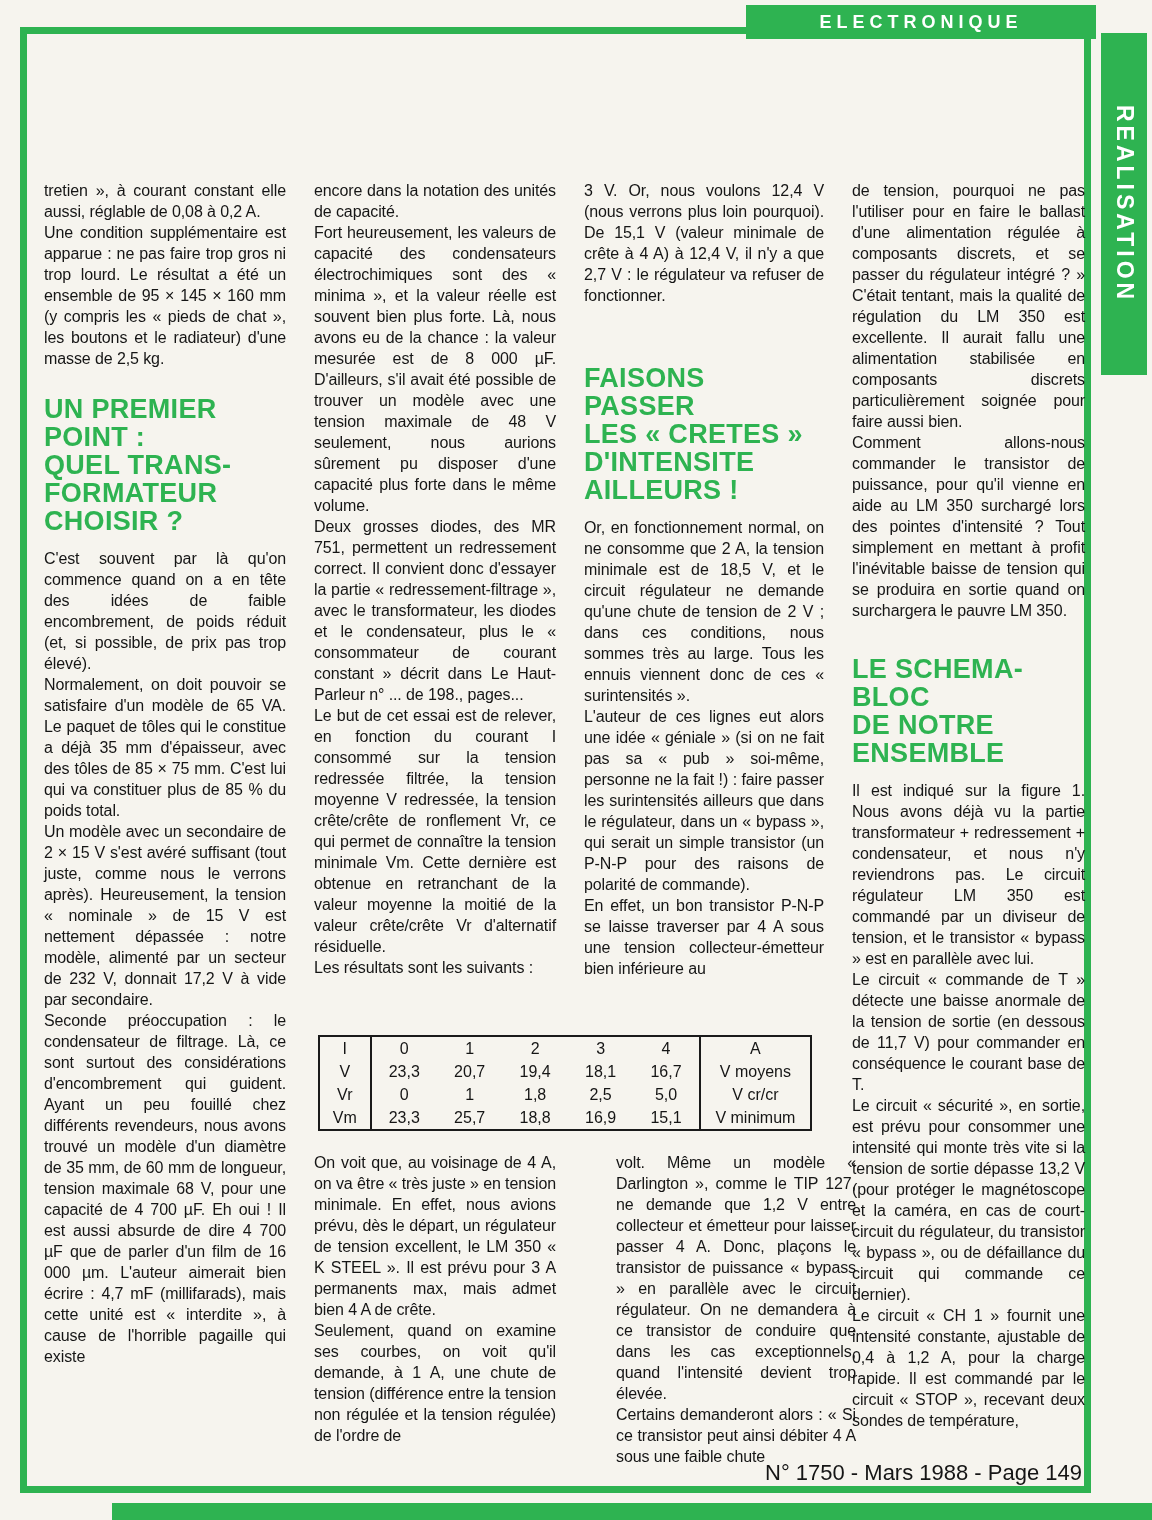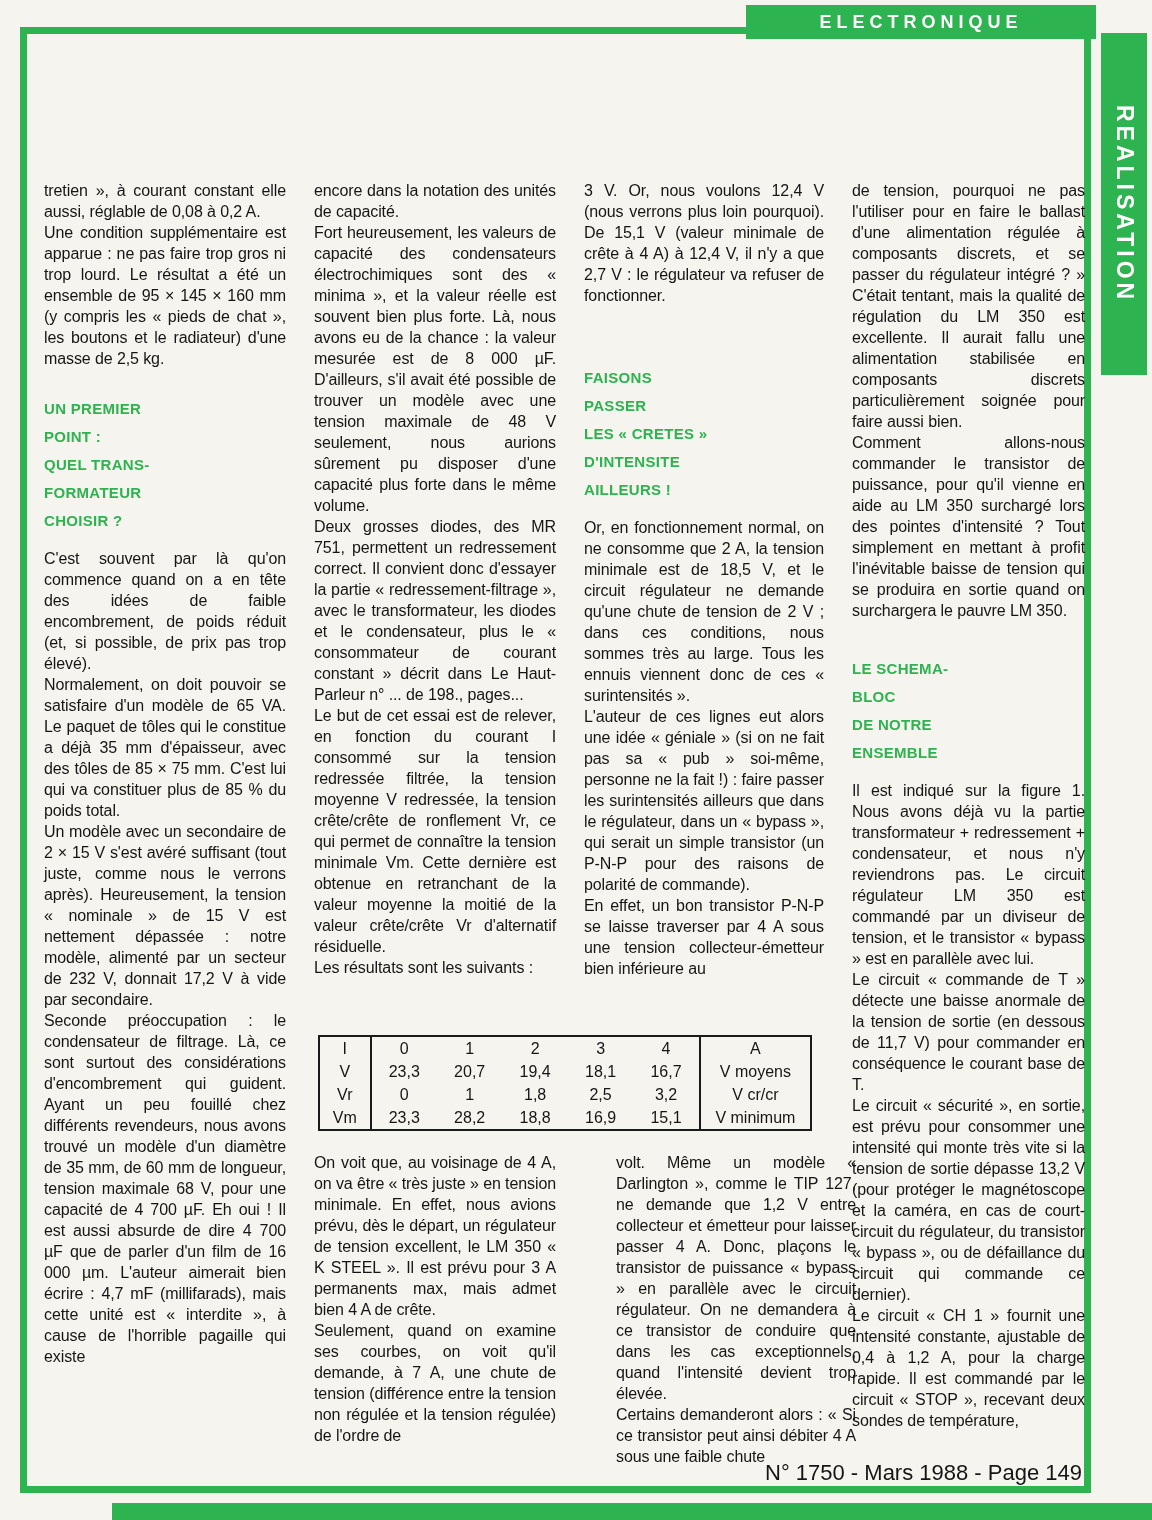--- a/index.html
+++ b/index.html
@@ -46,21 +46,21 @@
   .col p{margin:0;}
   .col1{left:44px;top:180px;width:242px;}
   .col2t{left:314px;top:180px;width:242px;}
   .col3t{left:584px;top:180px;width:240px;}
   .col4{left:852px;top:180px;width:233px;}
   .col2b{left:314px;top:1152px;width:242px;}
   .col3b{left:616px;top:1152px;width:240px;}
   .gh{
     color:var(--green);
     font-weight:800;
-    font-size:15px;line-height:28px;
+    font-size:27px;line-height:28px;
     white-space:pre-line;
     text-align:left;
     letter-spacing:0.3px;
     margin:26px 0 13px 0;
   }
   .gh.big-gap{margin-top:58px;}
   .gh.small-gap{margin-top:34px;}
   .dtable{
     position:absolute;left:318px;top:1035px;width:494px;
     border-collapse:collapse;
@@ -164,38 +164,38 @@
         <td class="val">18,1</td>
         <td class="val">16,7</td>
         <td class="unit">V moyens</td>
       </tr>
       <tr>
         <td class="lbl">Vr</td>
         <td class="val">0</td>
         <td class="val">1</td>
         <td class="val">1,8</td>
         <td class="val">2,5</td>
-        <td class="val">3,2</td>
+        <td class="val">5,0</td>
         <td class="unit">V cr/cr</td>
       </tr>
       <tr>
         <td class="lbl">Vm</td>
         <td class="val">23,3</td>
-        <td class="val">28,2</td>
+        <td class="val">25,7</td>
         <td class="val">18,8</td>
         <td class="val">16,9</td>
         <td class="val">15,1</td>
         <td class="unit">V minimum</td>
       </tr>
     </tbody>
   </table>
 
   <div class="col col2b">
     <p>On voit que, au voisinage de 4 A, on va être « très juste » en tension minimale. En effet, nous avions prévu, dès le départ, un régulateur de tension excellent, le LM 350 « K STEEL ». Il est prévu pour 3 A permanents max, mais admet bien 4 A de crête.</p>
-    <p>Seulement, quand on examine ses courbes, on voit qu'il demande, à 7 A, une chute de tension (différence entre la tension non régulée et la tension régulée) de l'ordre de</p>
+    <p>Seulement, quand on examine ses courbes, on voit qu'il demande, à 1 A, une chute de tension (différence entre la tension non régulée et la tension régulée) de l'ordre de</p>
   </div>
 
   <div class="col col3b">
     <p>volt. Même un modèle « Darlington », comme le TIP 127, ne demande que 1,2 V entre collecteur et émetteur pour laisser passer 4 A. Donc, plaçons le transistor de puissance « bypass » en parallèle avec le circuit régulateur. On ne demandera à ce transistor de conduire que dans les cas exceptionnels, quand l'intensité devient trop élevée.</p>
     <p>Certains demanderont alors : « Si ce transistor peut ainsi débiter 4 A sous une faible chute</p>
   </div>
 
   <div class="footer">
     <span>N° 1750 - Mars 1988 - Page 149</span>
   </div>

